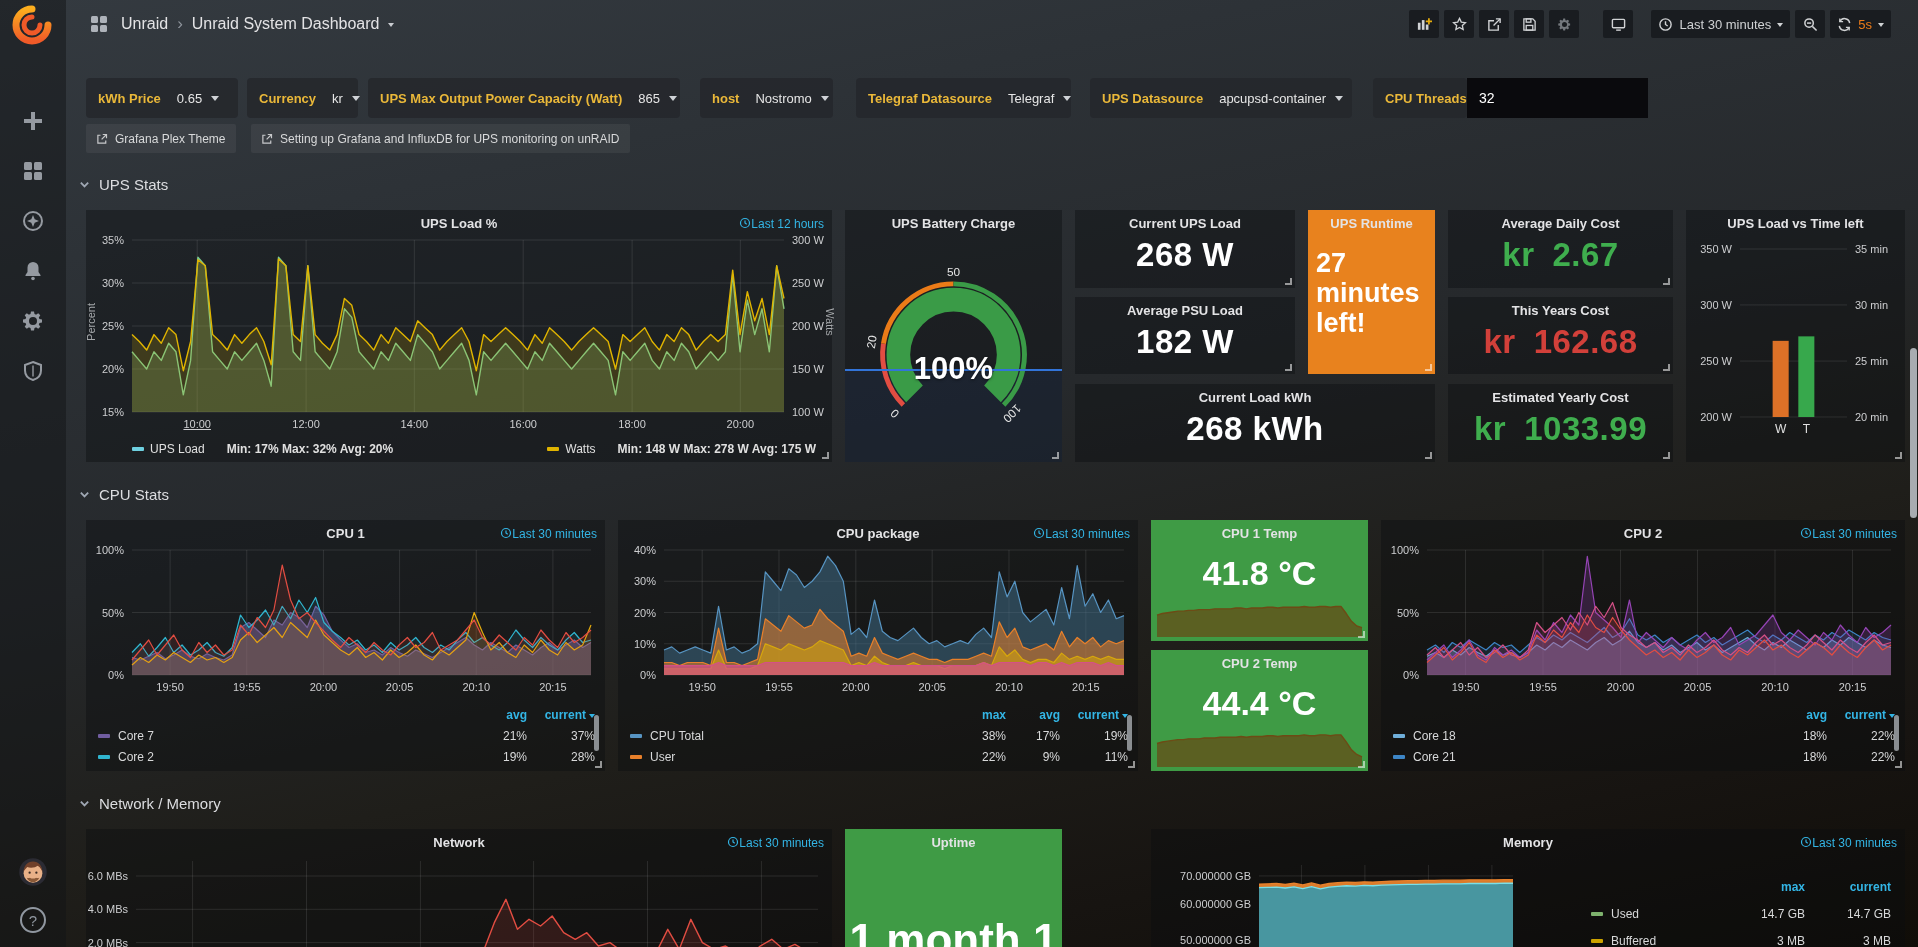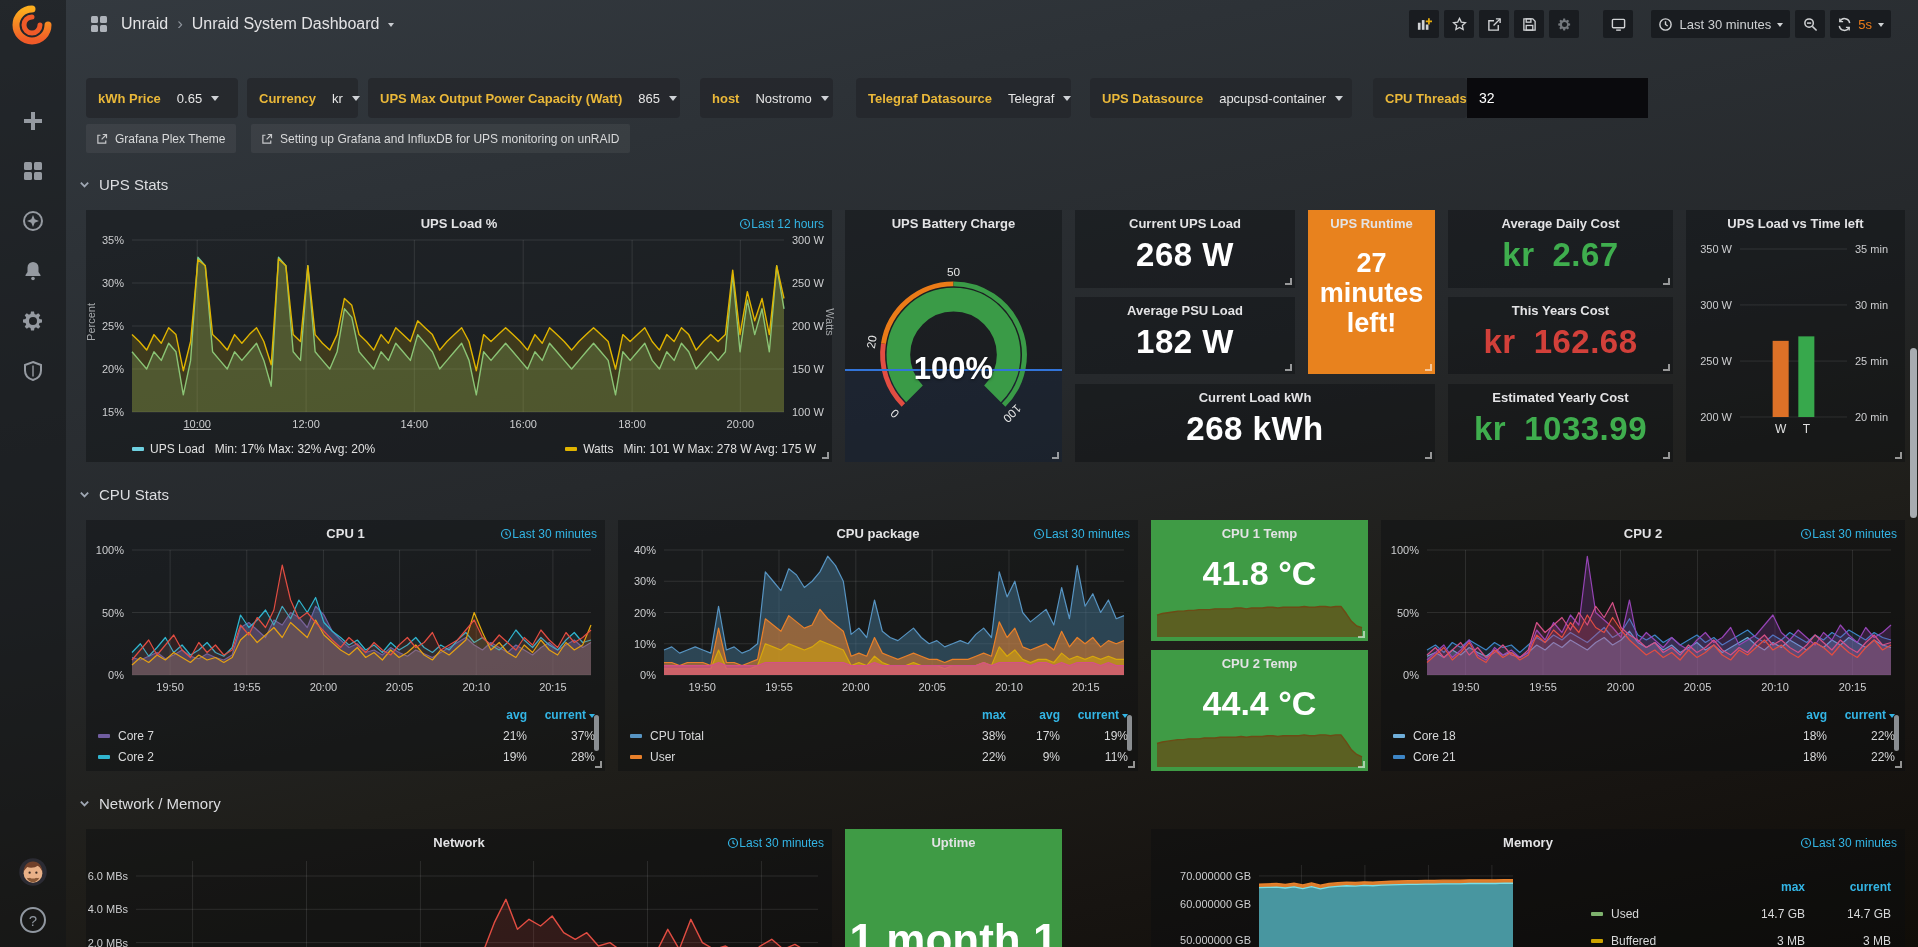--- a/index.html
+++ b/index.html
@@ -32,39 +32,39 @@
 .vl{color:#eab839;font-weight:bold;margin-right:16px;white-space:nowrap}
 .vv{color:#e6e6e6;margin-right:9px;white-space:nowrap}
 .var .crt{color:#cfd2d6}
 .threads-input{position:absolute;left:1401px;top:0;width:181px;height:40px;background:#0a0a0d;border:none;color:#fff;font-size:14px;padding:0 12px;font-family:inherit}
 .lnk{position:absolute;top:46px;height:29px;background:rgba(255,255,255,.06);border-radius:2px;display:flex;align-items:center;gap:7px;padding:0 10px;font-size:12px;color:#d8d9da;cursor:pointer}
 .lnk svg{width:12px;height:12px}
 .shead{position:absolute;display:flex;align-items:center;gap:9px;font-size:15px;color:#dcdde0;cursor:pointer}
 .shead svg{width:11px;height:11px;color:#9fa7b3}
 .panel{position:absolute;background:rgba(10,12,15,.4);--pl:46px;--pr:14px;--pt:30px;--pb:96px}
 .ptitle{position:absolute;left:0;right:0;top:6px;text-align:center;font-size:13px;font-weight:bold;color:#e3e3e5;cursor:pointer}
-.ptime{position:absolute;right:8px;top:7px;display:flex;align-items:center;gap:0;font-size:12px;color:#33b5e5;cursor:pointer}
+.ptime{position:absolute;right:8px;top:7px;display:flex;align-items:flex-start;gap:0;font-size:12px;color:#33b5e5;cursor:pointer}
 .ptime svg{width:12px;height:12px}
 .rsz{position:absolute;right:3px;bottom:3px;width:7px;height:7px;border-right:2px solid rgba(255,255,255,.55);border-bottom:2px solid rgba(255,255,255,.55)}
 .plot{position:absolute;left:var(--pl);right:var(--pr);top:var(--pt);bottom:var(--pb)}
 .ylab{position:absolute;top:var(--pt);bottom:var(--pb);font-size:11px;color:#cdced0}
 .ylab.l{left:0;width:var(--pl)}
 .ylab.r{right:0;width:var(--pr)}
 .ylab span{position:absolute;transform:translateY(-50%);white-space:nowrap}
 .ylab.l span{right:8px}
 .ylab.r span{left:8px}
 .xlab{position:absolute;left:var(--pl);right:var(--pr);height:16px;bottom:calc(var(--pb) - 22px);font-size:11px;color:#cdced0}
 .xlab span{position:absolute;transform:translateX(-50%);white-space:nowrap}
 .axT{position:absolute;font-size:11px;color:#a5a8ab;top:42%}
 .axT.l{left:-14px;transform:rotate(-90deg)}
 .axT.r{right:-12px;transform:rotate(90deg)}
 .glegend{position:absolute;left:46px;right:16px;bottom:3px;height:20px;display:flex;justify-content:space-between;font-size:12px;color:#e0e0e0}
 .litem{display:flex;align-items:center;gap:6px;cursor:pointer}
 .sw{display:inline-block;width:12px;height:4px;border-radius:1px}
-.lstats{font-weight:normal;margin-left:4px}
+.lstats{font-weight:bold;margin-left:16px}
 .tlegend{position:absolute;left:12px;right:10px;bottom:4px;font-size:12px}
 .lrow{display:grid;grid-template-columns:1fr 62px 68px;align-items:center;height:21px}
 .lrow.c4{grid-template-columns:1fr 58px 54px 68px}
 .lrow span{text-align:right}
 .lrow .nm{display:flex;align-items:center;gap:8px;text-align:left;color:#d8d9da;cursor:pointer}
 .lrow.head{color:#33b5e5;font-weight:bold;height:20px;cursor:pointer}
 .lrow.head .c{display:flex;justify-content:flex-end;align-items:center;gap:3px}
 .lscroll{position:absolute;right:-4px;top:10px;width:5px;height:36px;background:#9fa3a8;border-radius:3px;opacity:.85}
 .statval{position:absolute;left:0;right:0;top:26px;text-align:center;font-size:33px;font-weight:bold;color:#fff;letter-spacing:.5px}
 .costval{display:flex;justify-content:center;gap:18px}
@@ -73,21 +73,21 @@
 .memleg{position:absolute;right:14px;top:44px;width:300px;font-size:12px}
 .memleg .lrow{grid-template-columns:1fr 80px 86px;height:27px}
 .barlabs{position:absolute;left:var(--pl);right:var(--pr);bottom:24px;height:16px;font-size:12px;color:#e0e0e0}
 .barlabs span{position:absolute;transform:translateX(-50%)}
 .gaugewrap{position:absolute;left:10px;right:10px;top:30px;bottom:16px}
 .gval{position:absolute;left:0;right:0;top:56%;text-align:center;font-size:31px;font-weight:bold;color:#fff;z-index:3;text-shadow:0 1px 3px rgba(0,0,0,.5)}
 .bline{position:absolute;left:0;right:0;top:63%;height:2px;background:#3274d9;z-index:2}
 .bzone{position:absolute;left:0;right:0;top:calc(63% + 2px);bottom:0;background:rgba(40,80,140,.14)}
 .spark{position:absolute;left:6px;right:6px;bottom:4px;height:36px}
 .bigtxt{position:absolute;left:0;right:0;text-align:center;font-weight:bold;color:#fff}
-#p-runtime .rtval{position:absolute;left:8px;right:8px;top:38px;text-align:center;font-size:27px;font-weight:bold;color:#fff;line-height:1.12}
+#p-runtime .rtval{position:absolute;left:8px;right:8px;top:38px;font-size:27px;font-weight:bold;color:#fff;line-height:1.12}
 .scrollbar{position:absolute;right:1px;top:348px;width:7px;height:170px;background:#a8acb1;border-radius:4px;z-index:40;cursor:pointer}
 
 #p-ups{left:20px;top:210px;width:746px;height:252px;--pr:48px;--pb:50px}
 #p-batt{left:779px;top:210px;width:217px;height:252px}
 #p-curups{left:1009px;top:210px;width:220px;height:78px}
 #p-avgpsu{left:1009px;top:297px;width:220px;height:77px}
 #p-runtime{left:1242px;top:210px;width:127px;height:164px}
 #p-curkwh{left:1009px;top:384px;width:360px;height:78px}
 #p-avgdaily{left:1382px;top:210px;width:225px;height:78px}
 #p-years{left:1382px;top:297px;width:225px;height:77px}
@@ -387,21 +387,21 @@
       </div>
     <div class="glegend">
       <span class="litem">
           <i class="sw" style="background: rgb(110, 208, 224);"></i>
           <span>UPS Load</span>
           <span class="lstats">Min: 17% Max: 32% Avg: 20%</span>
         </span>
       <span class="litem">
           <i class="sw" style="background: rgb(224, 180, 0);"></i>
           <span>Watts</span>
-          <span class="lstats">Min: 101 W Max: 278 W Avg: 175 W</span>
+          <span class="lstats">Min: 148 W Max: 278 W Avg: 175 W</span>
         </span>
     </div>
     <span class="rsz"></span>
   </div>
 
   <div class="panel" id="p-batt">
     <div class="ptitle">UPS Battery Charge</div>
     <div class="bline"></div>
     <div class="bzone"></div>
     <div class="gaugewrap">

